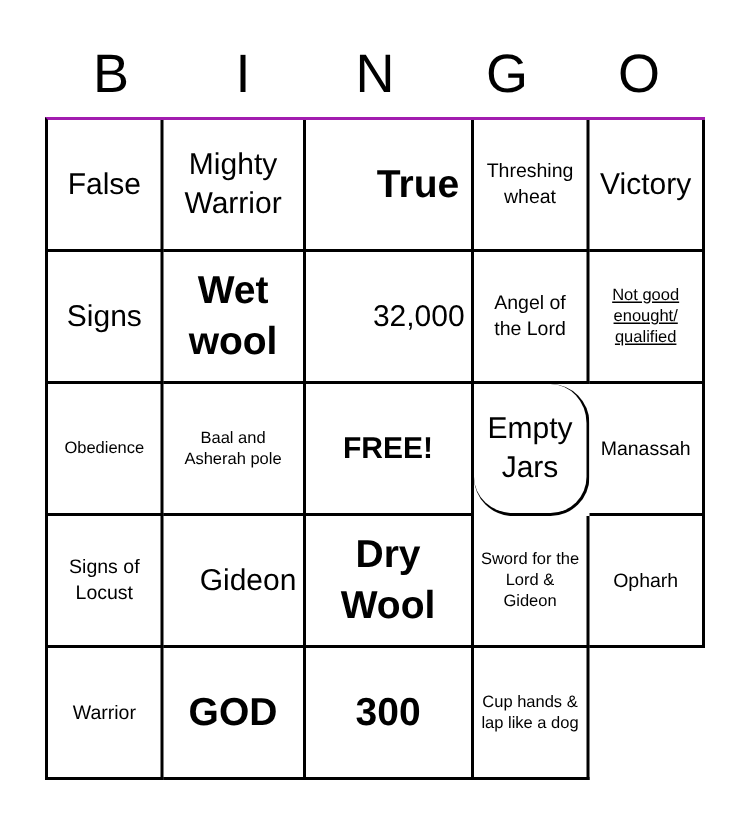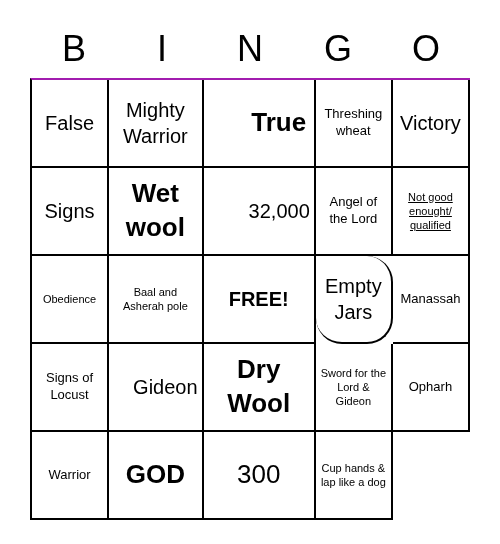--- a/index.html
+++ b/index.html
@@ -83,16 +83,16 @@
       <div class="bingo-cell" style="font-size: 20px; font-weight: bold;">FREE!</div>
       <div class="bingo-cell" style="font-size: 20px; border-radius: 26px;">Empty Jars</div>
       <div class="bingo-cell" style="font-size: 13px;">Manassah</div>
       <div class="bingo-cell" style="font-size: 13px;">Signs of Locust</div>
       <div class="bingo-cell" style="font-size: 20px; padding-left: 24px;">Gideon</div>
       <div class="bingo-cell" style="font-size: 26px; font-weight: bold;">Dry Wool</div>
       <div class="bingo-cell" style="font-size: 11px;">Sword for the Lord &amp; Gideon</div>
       <div class="bingo-cell" style="font-size: 13px;">Opharh</div>
       <div class="bingo-cell" style="font-size: 13px;">Warrior</div>
       <div class="bingo-cell" style="font-size: 26px; font-weight: bold;">GOD</div>
-      <div class="bingo-cell" style="font-size: 26px; font-weight: normal;">300</div>
+      <div class="bingo-cell" style="font-size: 26px; font-weight: bold;">300</div>
       <div class="bingo-cell" style="font-size: 11px;">Cup hands &amp; lap like a dog</div>
     </div>
 </div>
 
 </body></html>

